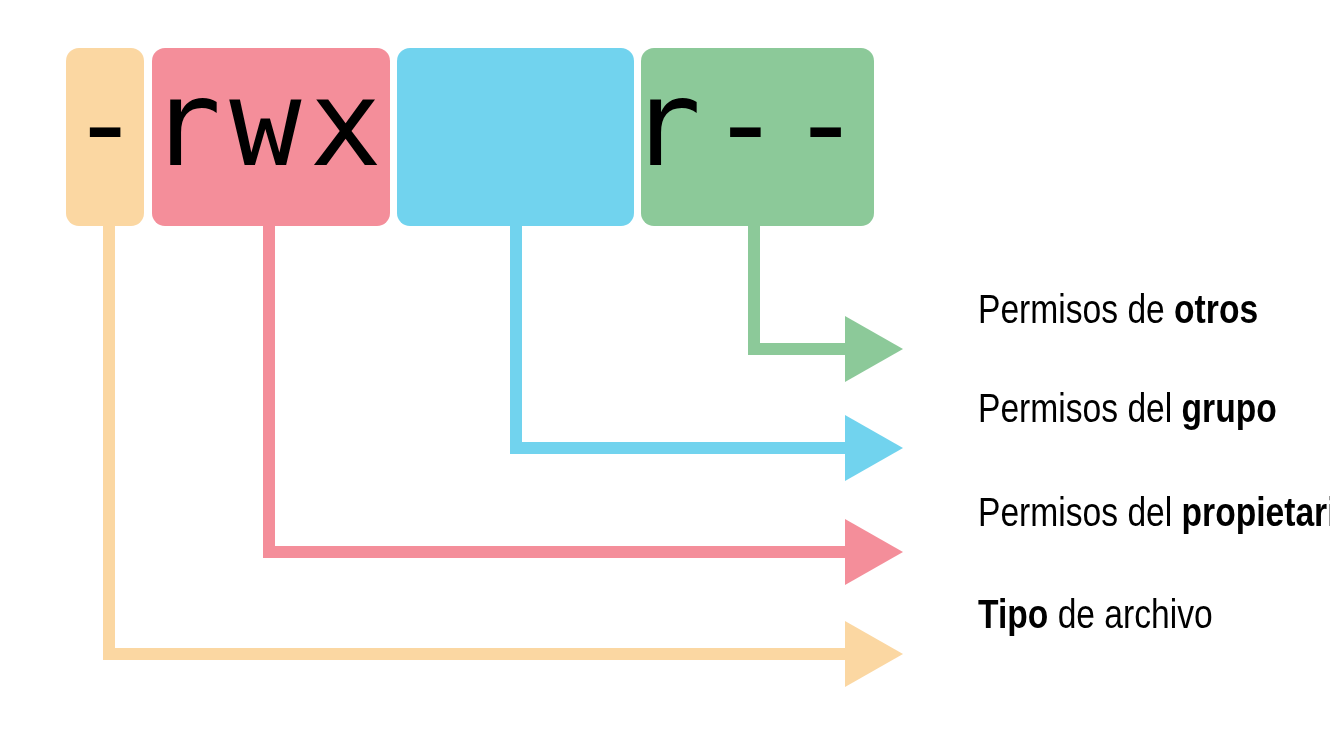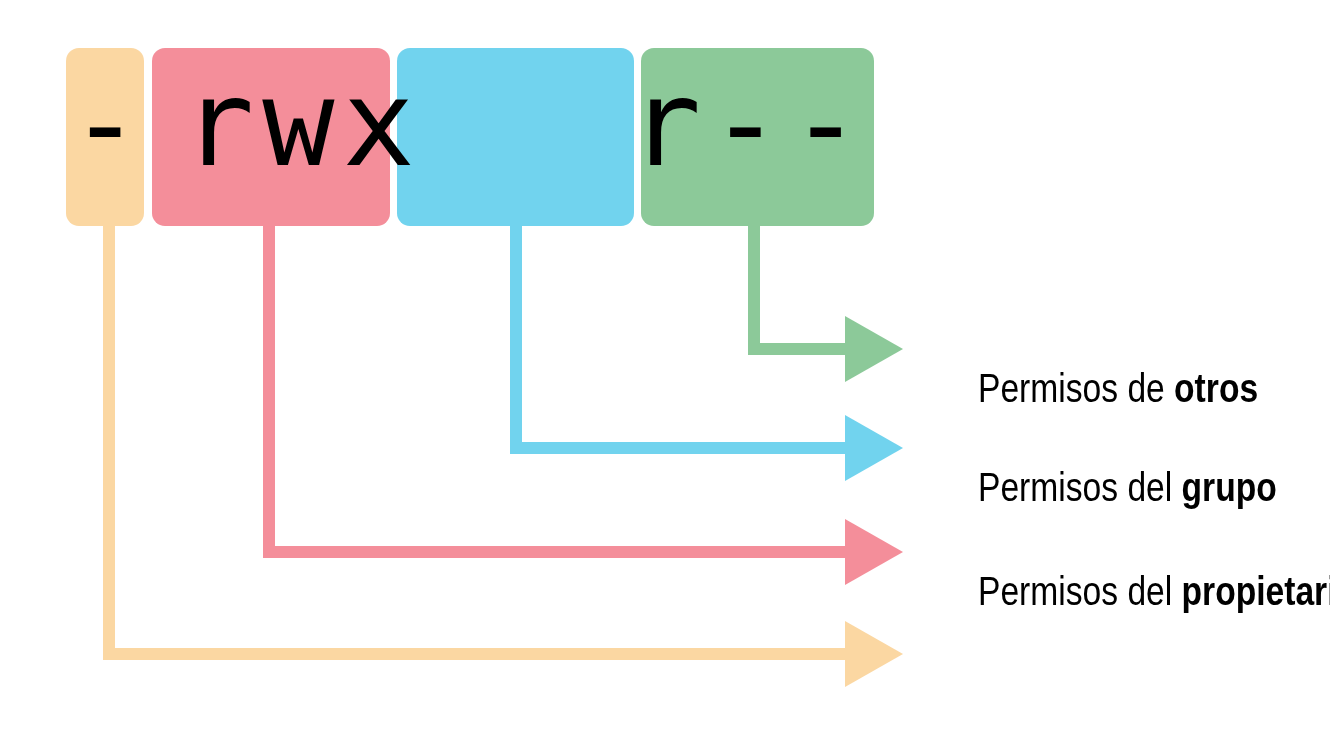--- a/index.html
+++ b/index.html
@@ -60,21 +60,21 @@
   .arrowhead.c-pink   { border-left: 58px solid var(--pink);   }
   .arrowhead.c-blue   { border-left: 58px solid var(--blue);   }
   .arrowhead.c-green  { border-left: 58px solid var(--green);  }
 
   
   .label-row {
     position: absolute;
     left: 922px;
     height: 56px;
     display: flex;
-    align-items: flex-start;
+    align-items: flex-end;
   }
   .label-text {
     display: inline-block;
     transform: scaleX(0.84);
     transform-origin: left center;
     font-size: 40px;
     color: var(--ink);
     white-space: pre;
   }
   .label-text .seg { white-space: pre; }
@@ -100,35 +100,40 @@
   <div class="vline c-green-bg" style="left:748px; top:226px; height:129px;"></div>
   <div class="hline c-green-bg" style="left:748px; top:343px; width:97px;"></div>
   <div class="arrowhead c-green" style="left:845px; top:316px;"></div>
 
   <div class="seg-box c-orange" style="left:66px;  width:78px;"></div>
   <div class="seg-box c-pink" style="left:152px; width:238px;"></div>
   <div class="seg-box c-blue" style="left:397px; width:237px;"></div>
   <div class="seg-box c-green" style="left:641px; width:233px;"></div>
 
   <div class="seg-text" style="left:69px;">-</div>
-  <div class="seg-text" style="left:149px;margin-left:33px;">rwx</div>
+  <div class="seg-text" style="left:149px;">rwx</div>
   <div class="seg-text" style="left:629px;">r--</div>
 
   <div class="label-row" style="top:321px;">
     <span class="label-text">
       <span class="seg">Permisos de </span><b>otros</b><span class="seg"></span>
     </span>
   </div>
 
   <div class="label-row" style="top:420px;">
     <span class="label-text">
       <span class="seg">Permisos del </span><b>grupo</b><span class="seg"></span>
     </span>
   </div>
 
   <div class="label-row" style="top:524px;">
     <span class="label-text">
       <span class="seg">Permisos del </span><b>propietario</b><span class="seg"></span>
     </span>
   </div>
 
+  <div class="label-row" style="top:626px;">
+    <span class="label-text">
+      <span class="seg"></span><b>Tipo</b><span class="seg"> de archivo</span>
+    </span>
+  </div>
 
 </div>
 
 </body></html>

